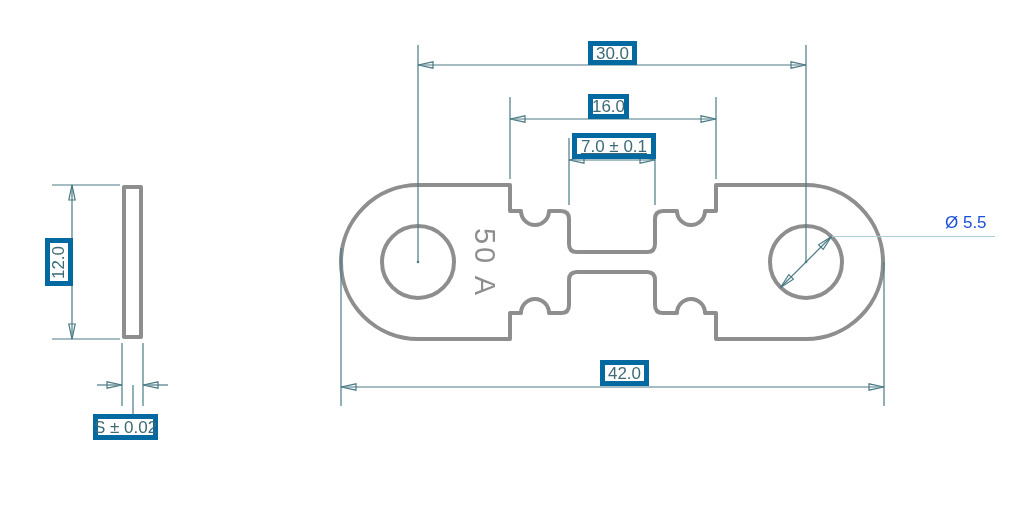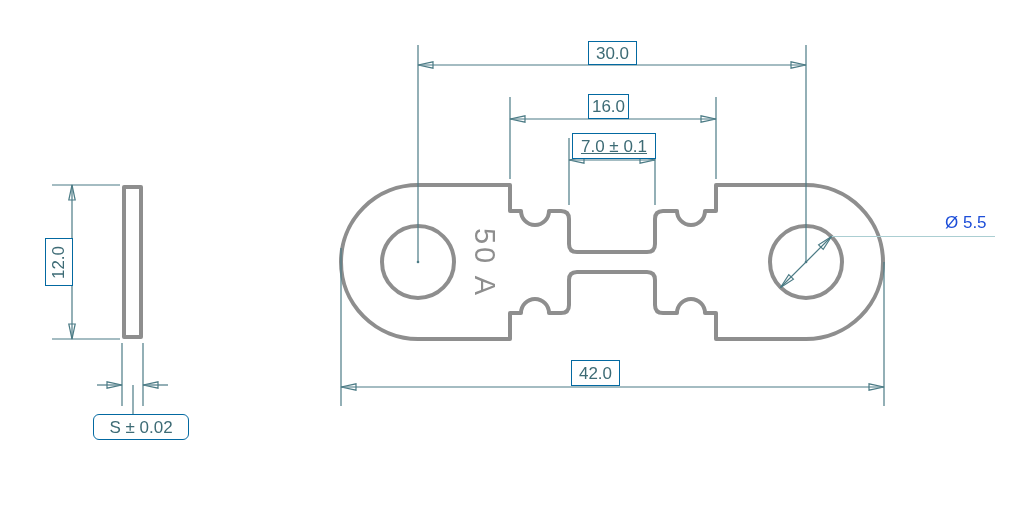--- a/index.html
+++ b/index.html
@@ -3,21 +3,21 @@
 <meta charset="utf-8">
 <style>
   html,body { margin:0; padding:0; background:#ffffff; }
   .canvas {
     position:relative; width:1009px; height:509px; background:#ffffff;
     font-family:"Liberation Sans", sans-serif; overflow:hidden;
   }
   .canvas svg { position:absolute; left:0; top:0; }
   .dim-box {
     position:absolute; box-sizing:border-box;
-    border:1px solid #0369a1; background:#ffffff;
+    border:5px solid #0369a1; background:#ffffff;
     color:#3d6b75; font-size:17px; line-height:1;
     display:flex; align-items:center; justify-content:center;
     white-space:nowrap; z-index:3;
   }
   .dim-text {
     position:absolute; color:#1d4ed8; font-size:17px; line-height:1;
     white-space:nowrap; z-index:3;
   }
   .rot-ccw { transform:rotate(-90deg); white-space:nowrap; }
   .marking {
@@ -112,25 +112,25 @@
       <path d="M780.5,287.5 L793.4,279.2 L788.8,274.6 Z"></path>
     </g>
   </svg>
 
   <div class="dim-box" style="left:588px; top:41px; width:49px; height:24px;">30.0</div>
 
   <div class="dim-box" style="left:588px; top:94px; width:41px; height:25px;">16.0</div>
 
   <div class="dim-box" style="left:572px; top:133px; width:84px; height:26px;text-decoration:underline;">7.0 ± 0.1</div>
 
-  <div class="dim-box" style="left:571px; top:360px; width:49px; height:26px;">42.0</div>
+  <div class="dim-box" style="left:600px; top:360px; width:49px; height:26px;">42.0</div>
 
   <div class="dim-text" style="left:945px; top:214px;">Ø 5.5</div>
 
   <div class="dim-box" style="left:45px; top:238px; width:28px; height:48px;">
     <span class="rot-ccw">12.0</span>
   </div>
 
-  <div class="dim-box" style="left:93px; top:414px; width:96px; height:26px;border-radius:6px;">S ± 0.02</div>
+  <div class="dim-box" style="left:93px; top:414px; width:65px; height:26px;">S ± 0.02</div>
 
   <div class="marking">50 A</div>
 
 </div>
 
 </body></html>

